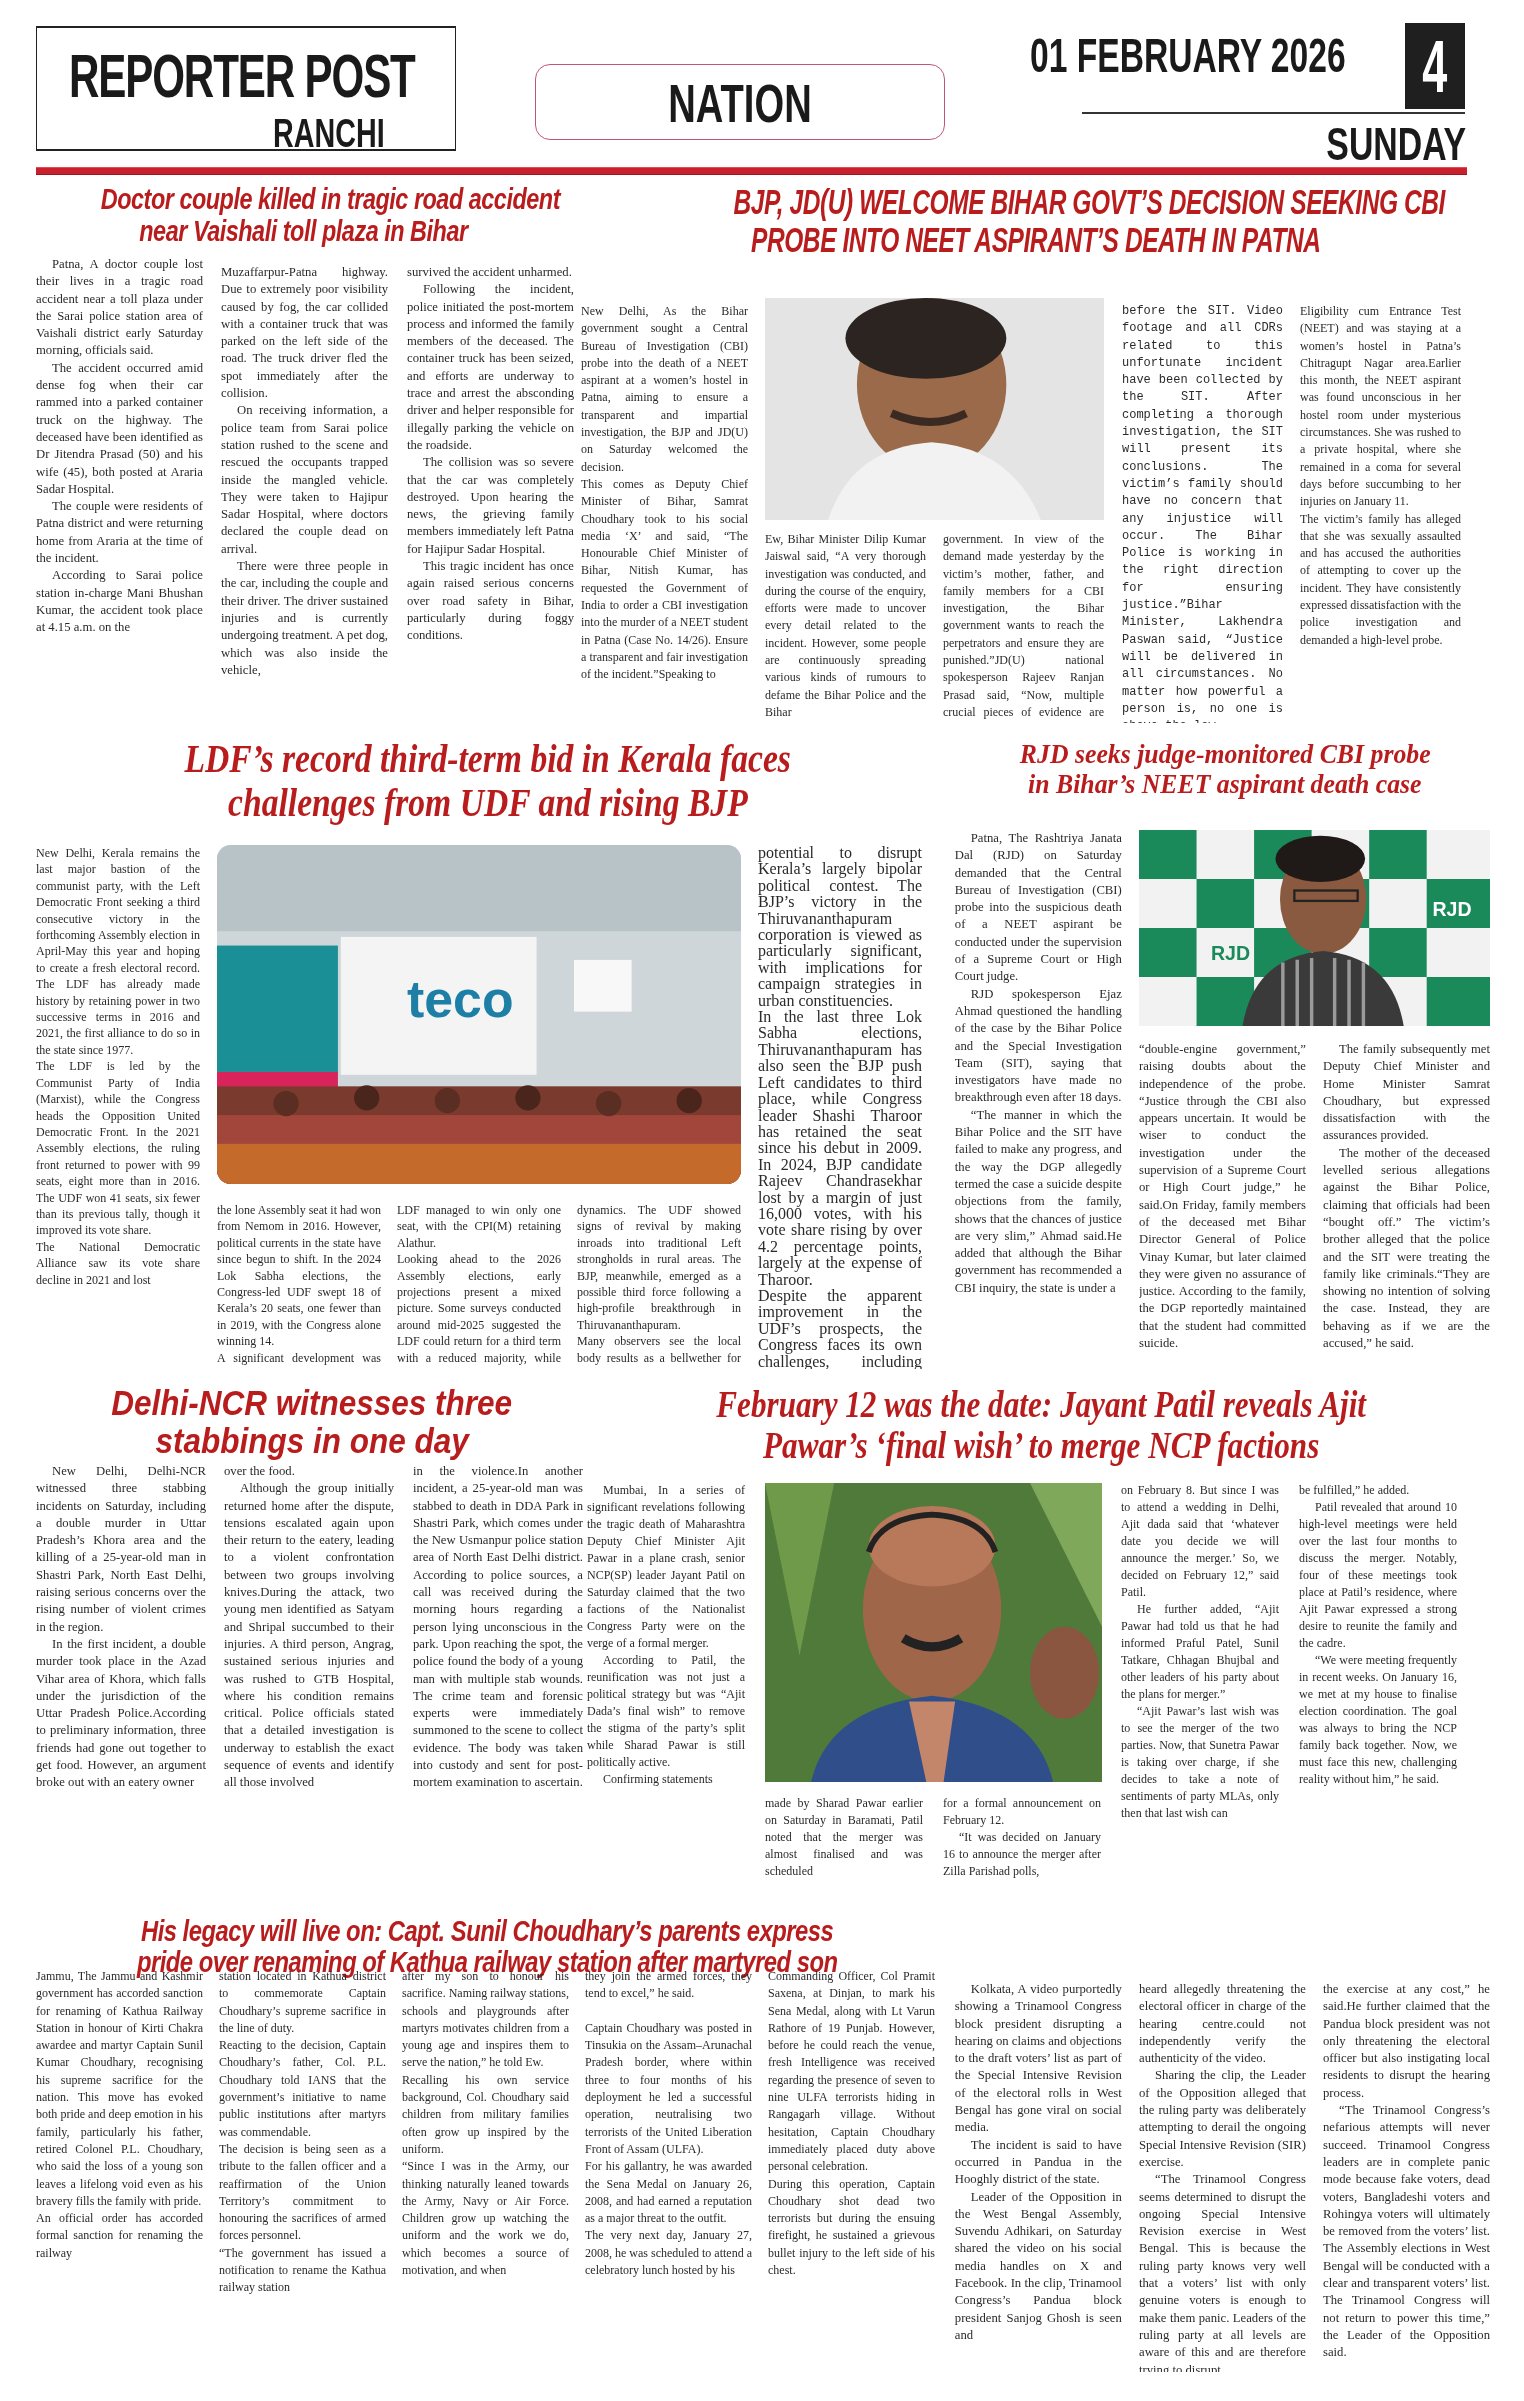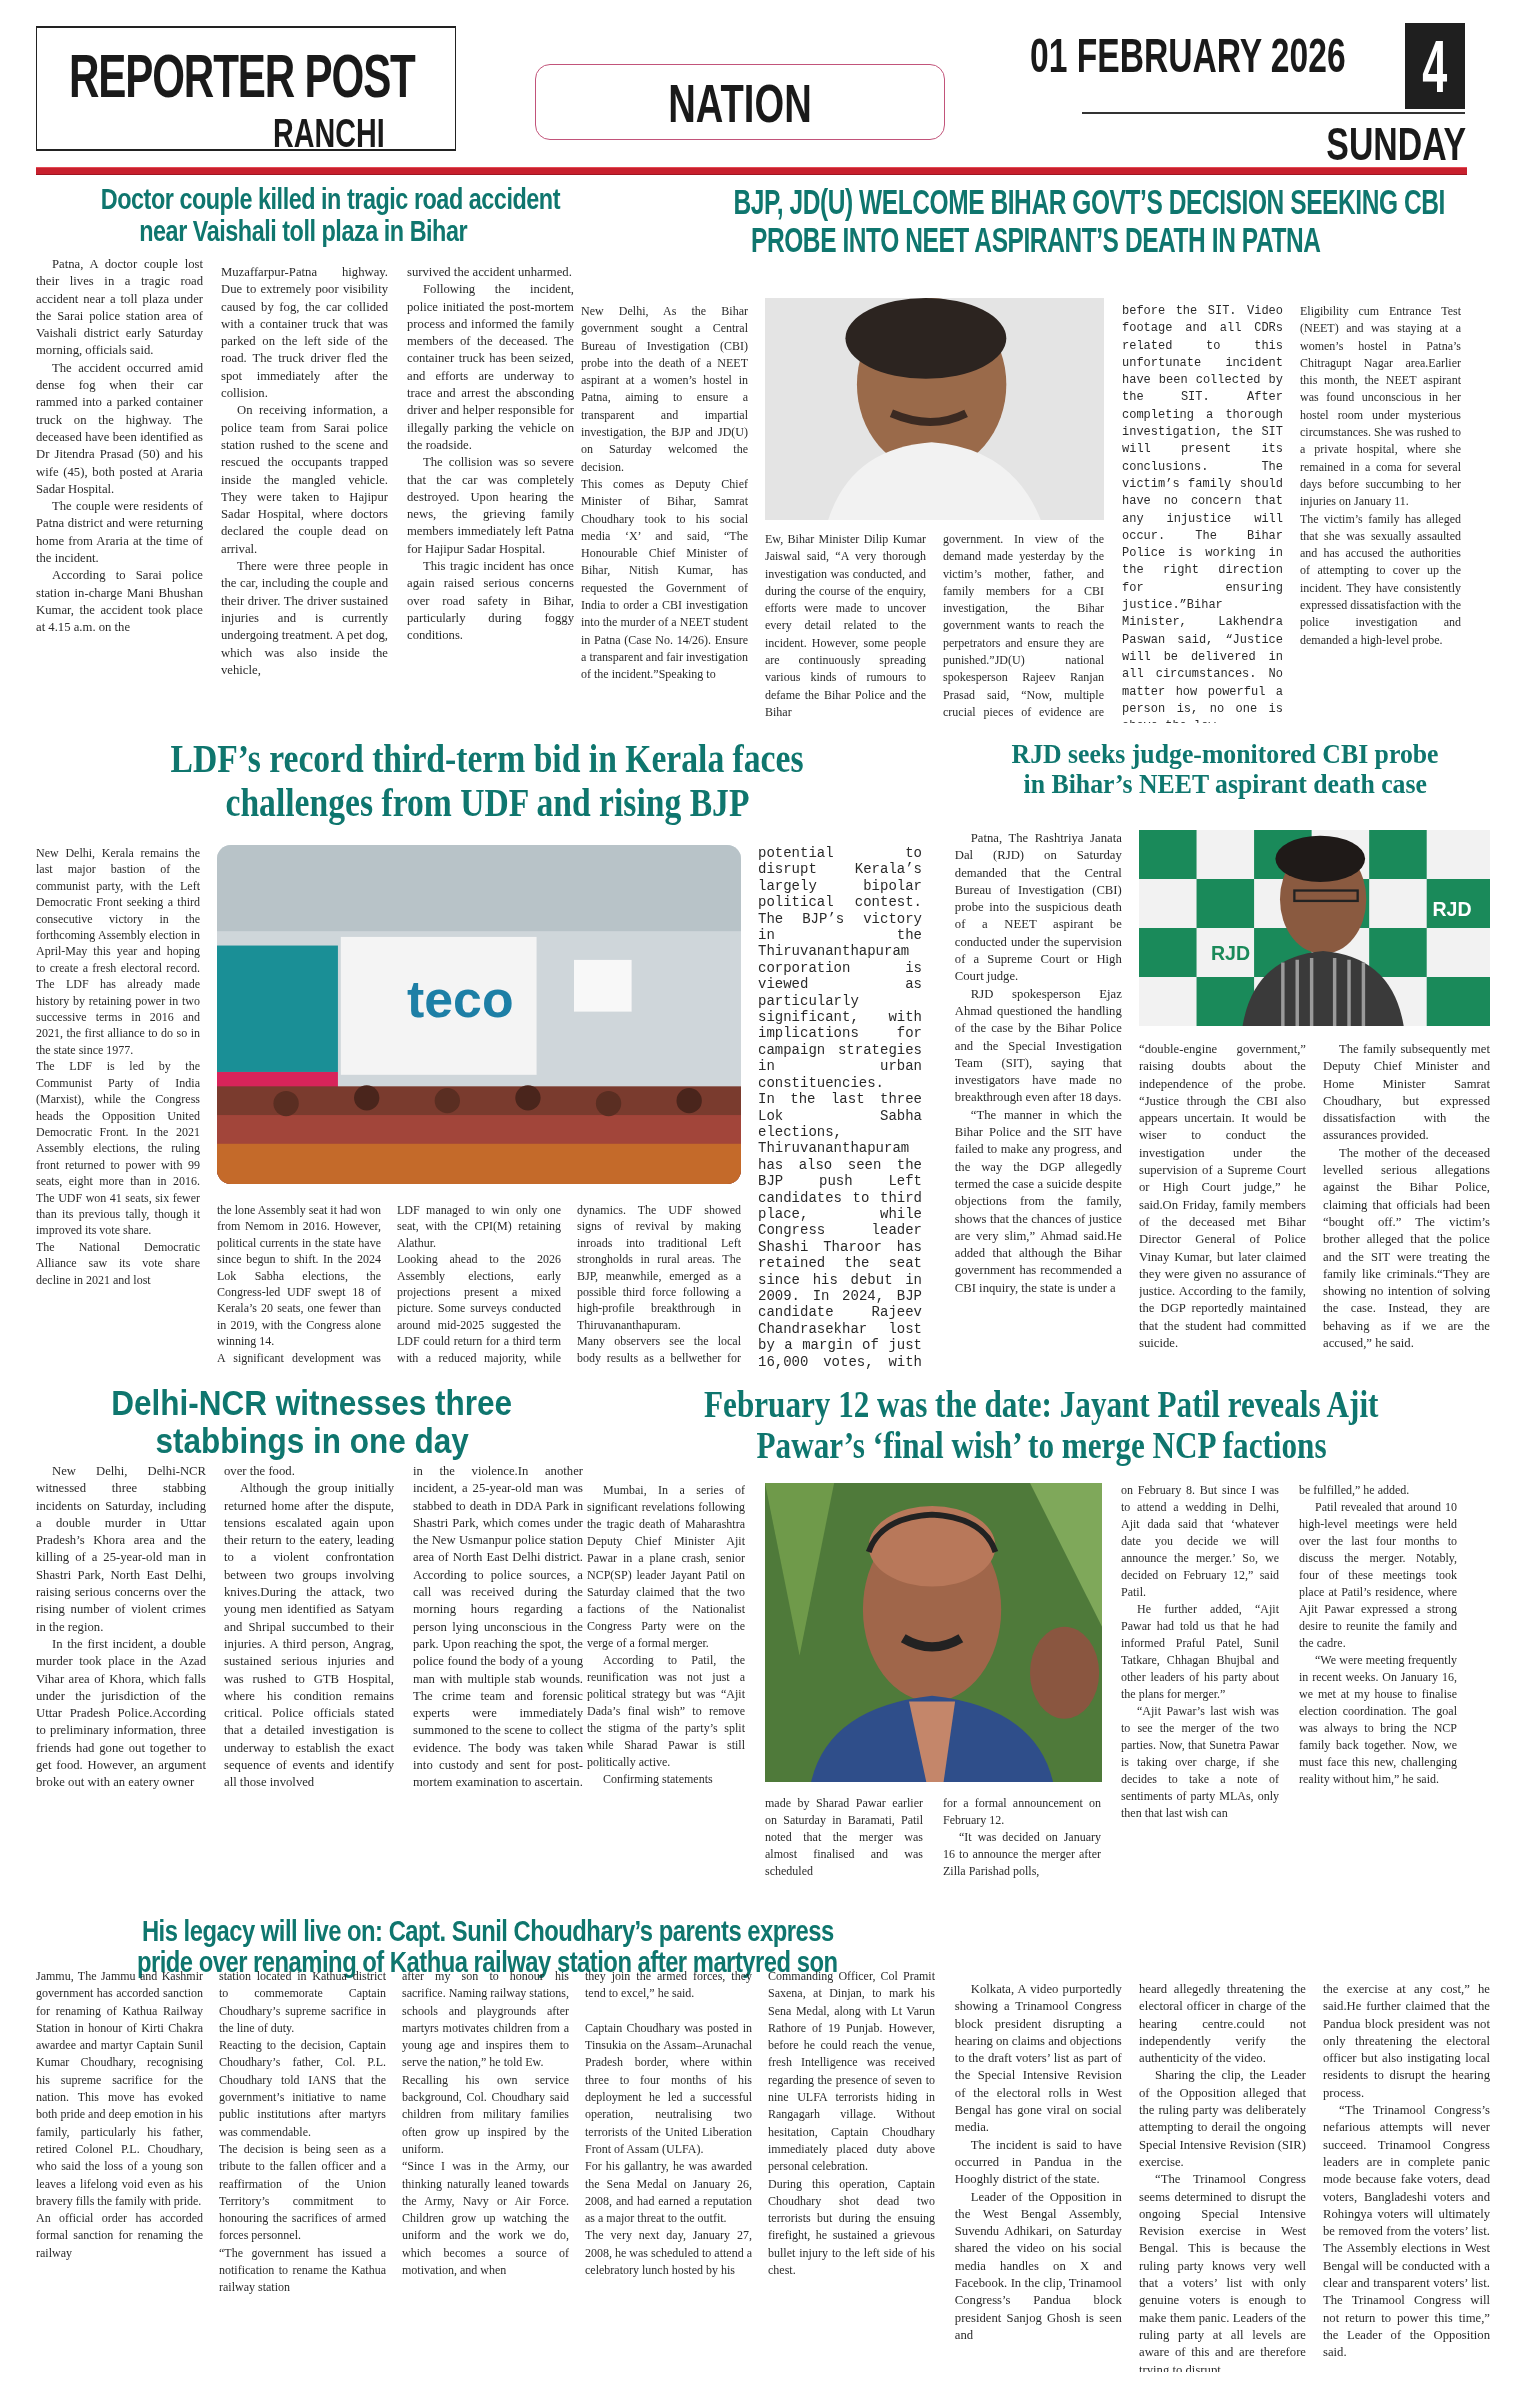--- a/index.html
+++ b/index.html
@@ -29,21 +29,21 @@
   .page-num span { display: inline-block; transform: scaleX(0.6); }
   .date-rule { position: absolute; left: 1082px; top: 112px; width: 383px; height: 2.3px; background: #333; }
   .weekday { position: absolute; right: 59px; top: 120px; font-family: "Liberation Sans", "DejaVu Sans", sans-serif;
     font-weight: 700; font-size: 47px; transform: scaleX(0.72); transform-origin: right top; white-space: nowrap; color: #1a1a1a; line-height: 1; }
 
   .red-rule { position: absolute; left: 36px; top: 167px; width: 1431px; height: 8px; background: #c8202d;
     border-top: 1.7px solid #e44a55; border-bottom: 1.7px solid #9e1521; }
 
   
   .article { position: absolute; }
-  .headline { position: absolute; text-align: center; color: #0f766e; line-height: 1.08; white-space: nowrap; }
+  .headline { position: absolute; text-align: center; color: #b91c1c; line-height: 1.08; white-space: nowrap; font-style: italic; }
   .hl-sans-cond { font-family: "Liberation Sans", "DejaVu Sans", sans-serif; font-weight: 700; letter-spacing: -0.6px; }
   .hl-serif { font-family: "Liberation Serif", "DejaVu Serif", serif; font-weight: 700; }
   .hl-sans { font-family: "Liberation Sans", "DejaVu Sans", sans-serif; font-weight: 700; }
   .hl-inner { display: inline-block; transform-origin: center top; }
   .col { position: absolute; font-size: 12.7px; line-height: 17.3px; text-align: justify; color: #2a2a2a; hyphens: auto; overflow: hidden; }
   .col p { text-indent: 0; }
   .col p.ind { text-indent: 16px; }
 
   .photo { position: absolute; overflow: hidden; }
   .photo svg { width: 100%; height: 100%; display: block; }
@@ -158,21 +158,21 @@
       <p>A significant development was the BJP’s victory in the Thrissur parliamentary constituency in 2024, giving the party its first-ever Lok Sabha seat from Kerala. The</p>
   </div>
   <div class="col" style="left:361px;top:466px;width:164px;height:167px;font-size:12px;line-height:16.4px;">
     <p>LDF managed to win only one seat, with the CPI(M) retaining Alathur.</p>
       <p>Looking ahead to the 2026 Assembly elections, early projections present a mixed picture. Some surveys conducted around mid-2025 suggested the LDF could return for a third term with a reduced majority, while others placed the UDF marginally ahead.</p>
   </div>
   <div class="col" style="left:541px;top:466px;width:164px;height:167px;font-size:12px;line-height:16.4px;">
     <p>dynamics. The UDF showed signs of revival by making inroads into traditional Left strongholds in rural areas. The BJP, meanwhile, emerged as a possible third force following a high-profile breakthrough in Thiruvananthapuram.</p>
       <p>Many observers see the local body results as a bellwether for the 2026 Assembly polls. For the NDA, the gains after its Lok Sabha success indicated growing urban support and the</p>
   </div>
-  <div class="col" style="left:722px;top:109px;width:164px;height:524px;font-size:14px;line-height:16.4px;font-family:Liberation Mono, monospace;">
+  <div class="col" style="left:722px;top:109px;width:164px;height:524px;font-size:16px;line-height:16.4px;">
     <p>potential to disrupt Kerala’s largely bipolar political contest. The BJP’s victory in the Thiruvananthapuram corporation is viewed as particularly significant, with implications for campaign strategies in urban constituencies.</p>
       <p>In the last three Lok Sabha elections, Thiruvananthapuram has also seen the BJP push Left candidates to third place, while Congress leader Shashi Tharoor has retained the seat since his debut in 2009. In 2024, BJP candidate Rajeev Chandrasekhar lost by a margin of just 16,000 votes, with his vote share rising by over 4.2 percentage points, largely at the expense of Tharoor.</p>
       <p>Despite the apparent improvement in the UDF’s prospects, the Congress faces its own challenges, including multiple aspirants for the chief minister’s post.</p>
   </div>
 </div>
 
 <div class="article" style="left:949px;top:736px;width:552px;height:633px;">
   <div class="headline hl-serif" style="left:0;top:2.9px;width:552px;font-size:28px;">
     <div><span class="hl-inner" style="transform:scaleX(0.92)">RJD seeks judge-monitored CBI probe</span></div>
     <div><span class="hl-inner" style="transform:scaleX(0.92)">in Bihar’s NEET aspirant death case</span></div>

